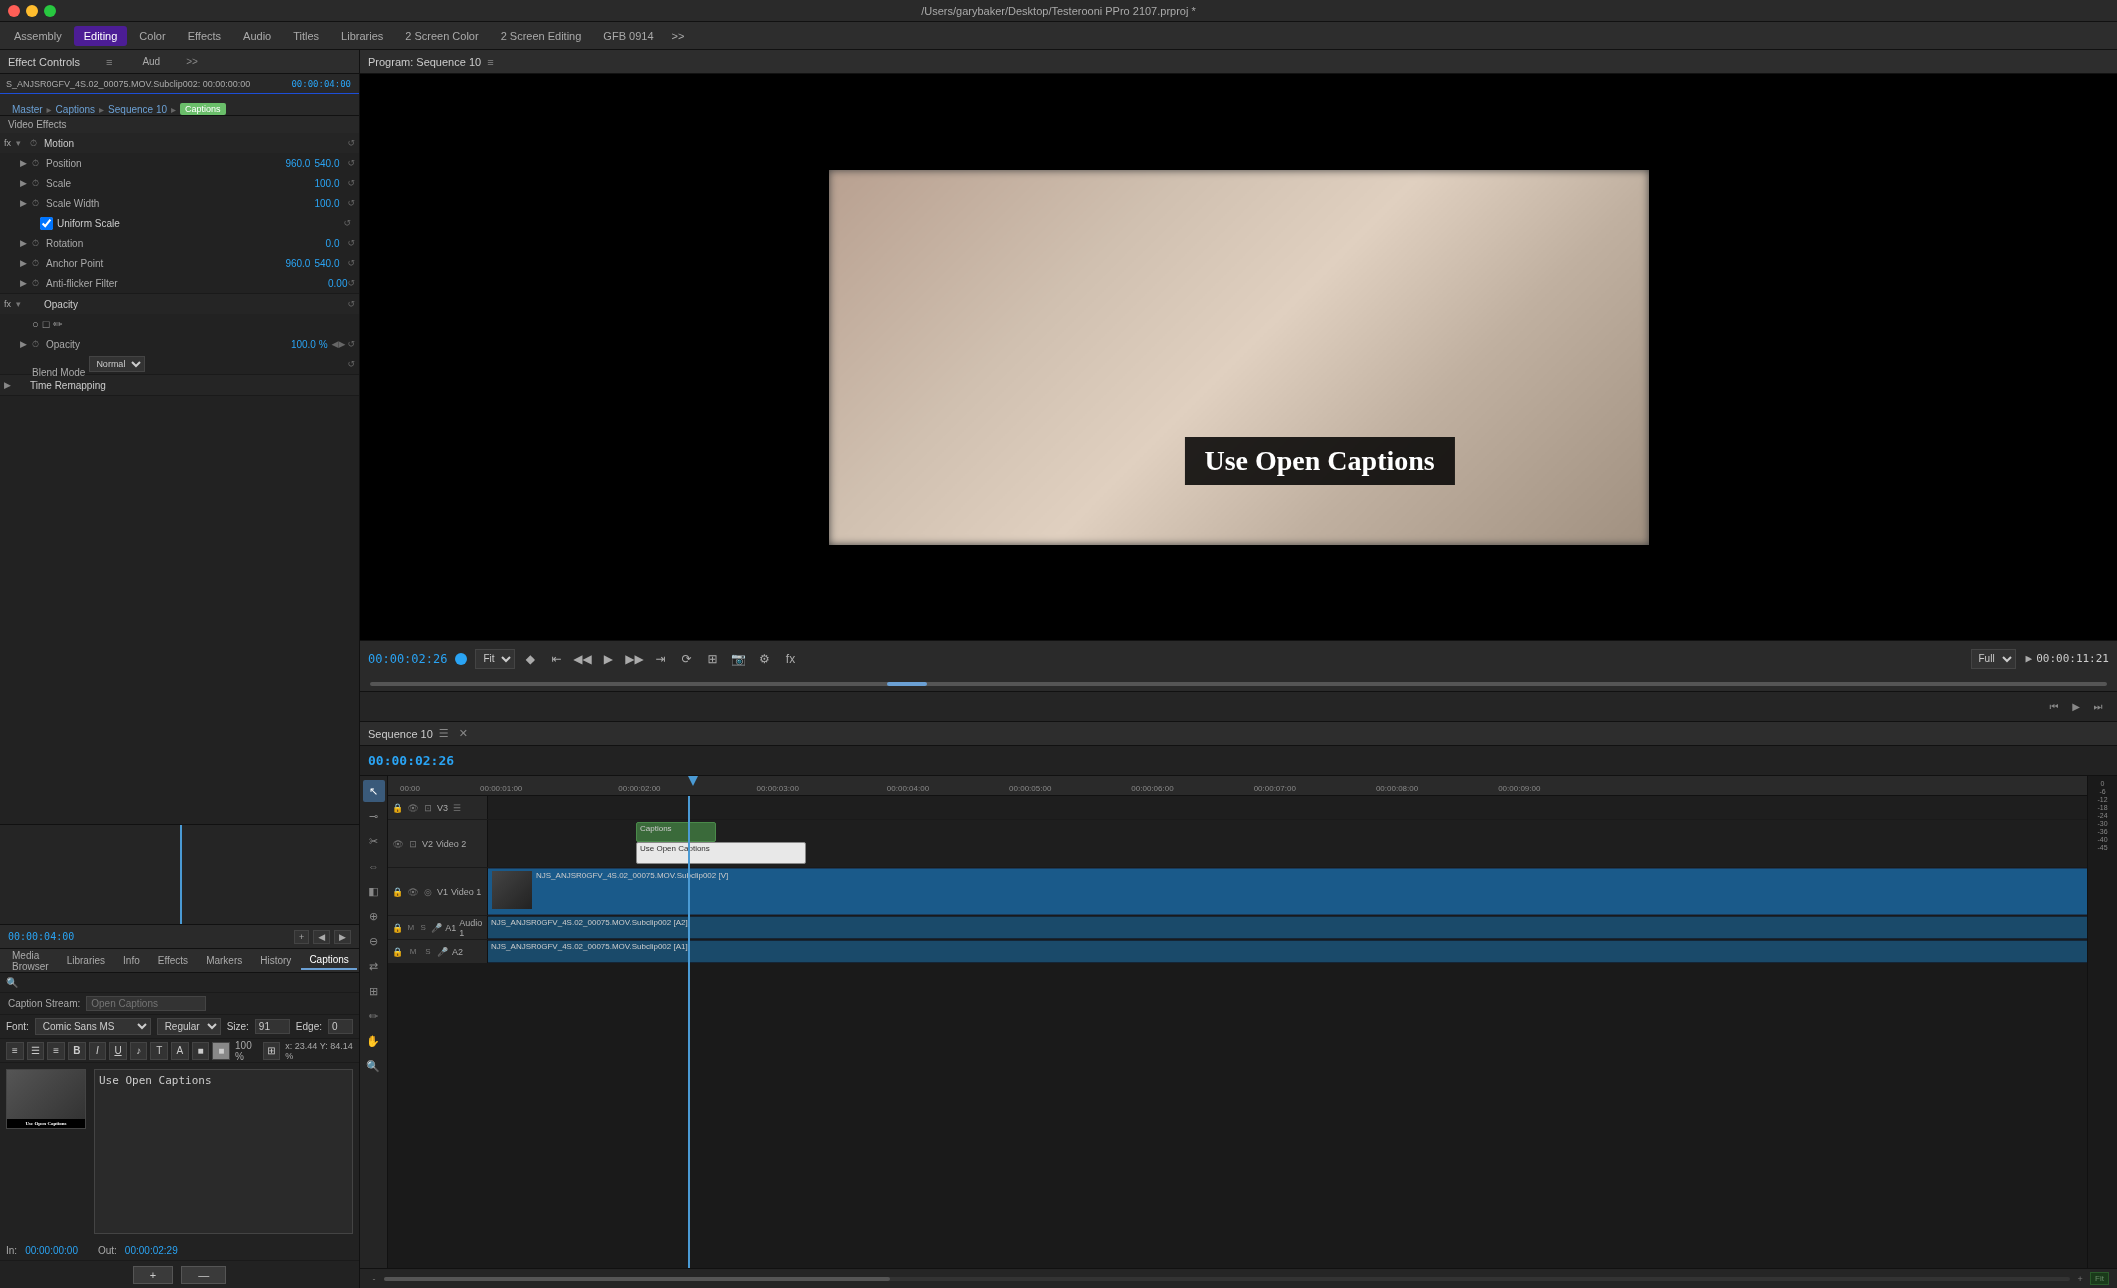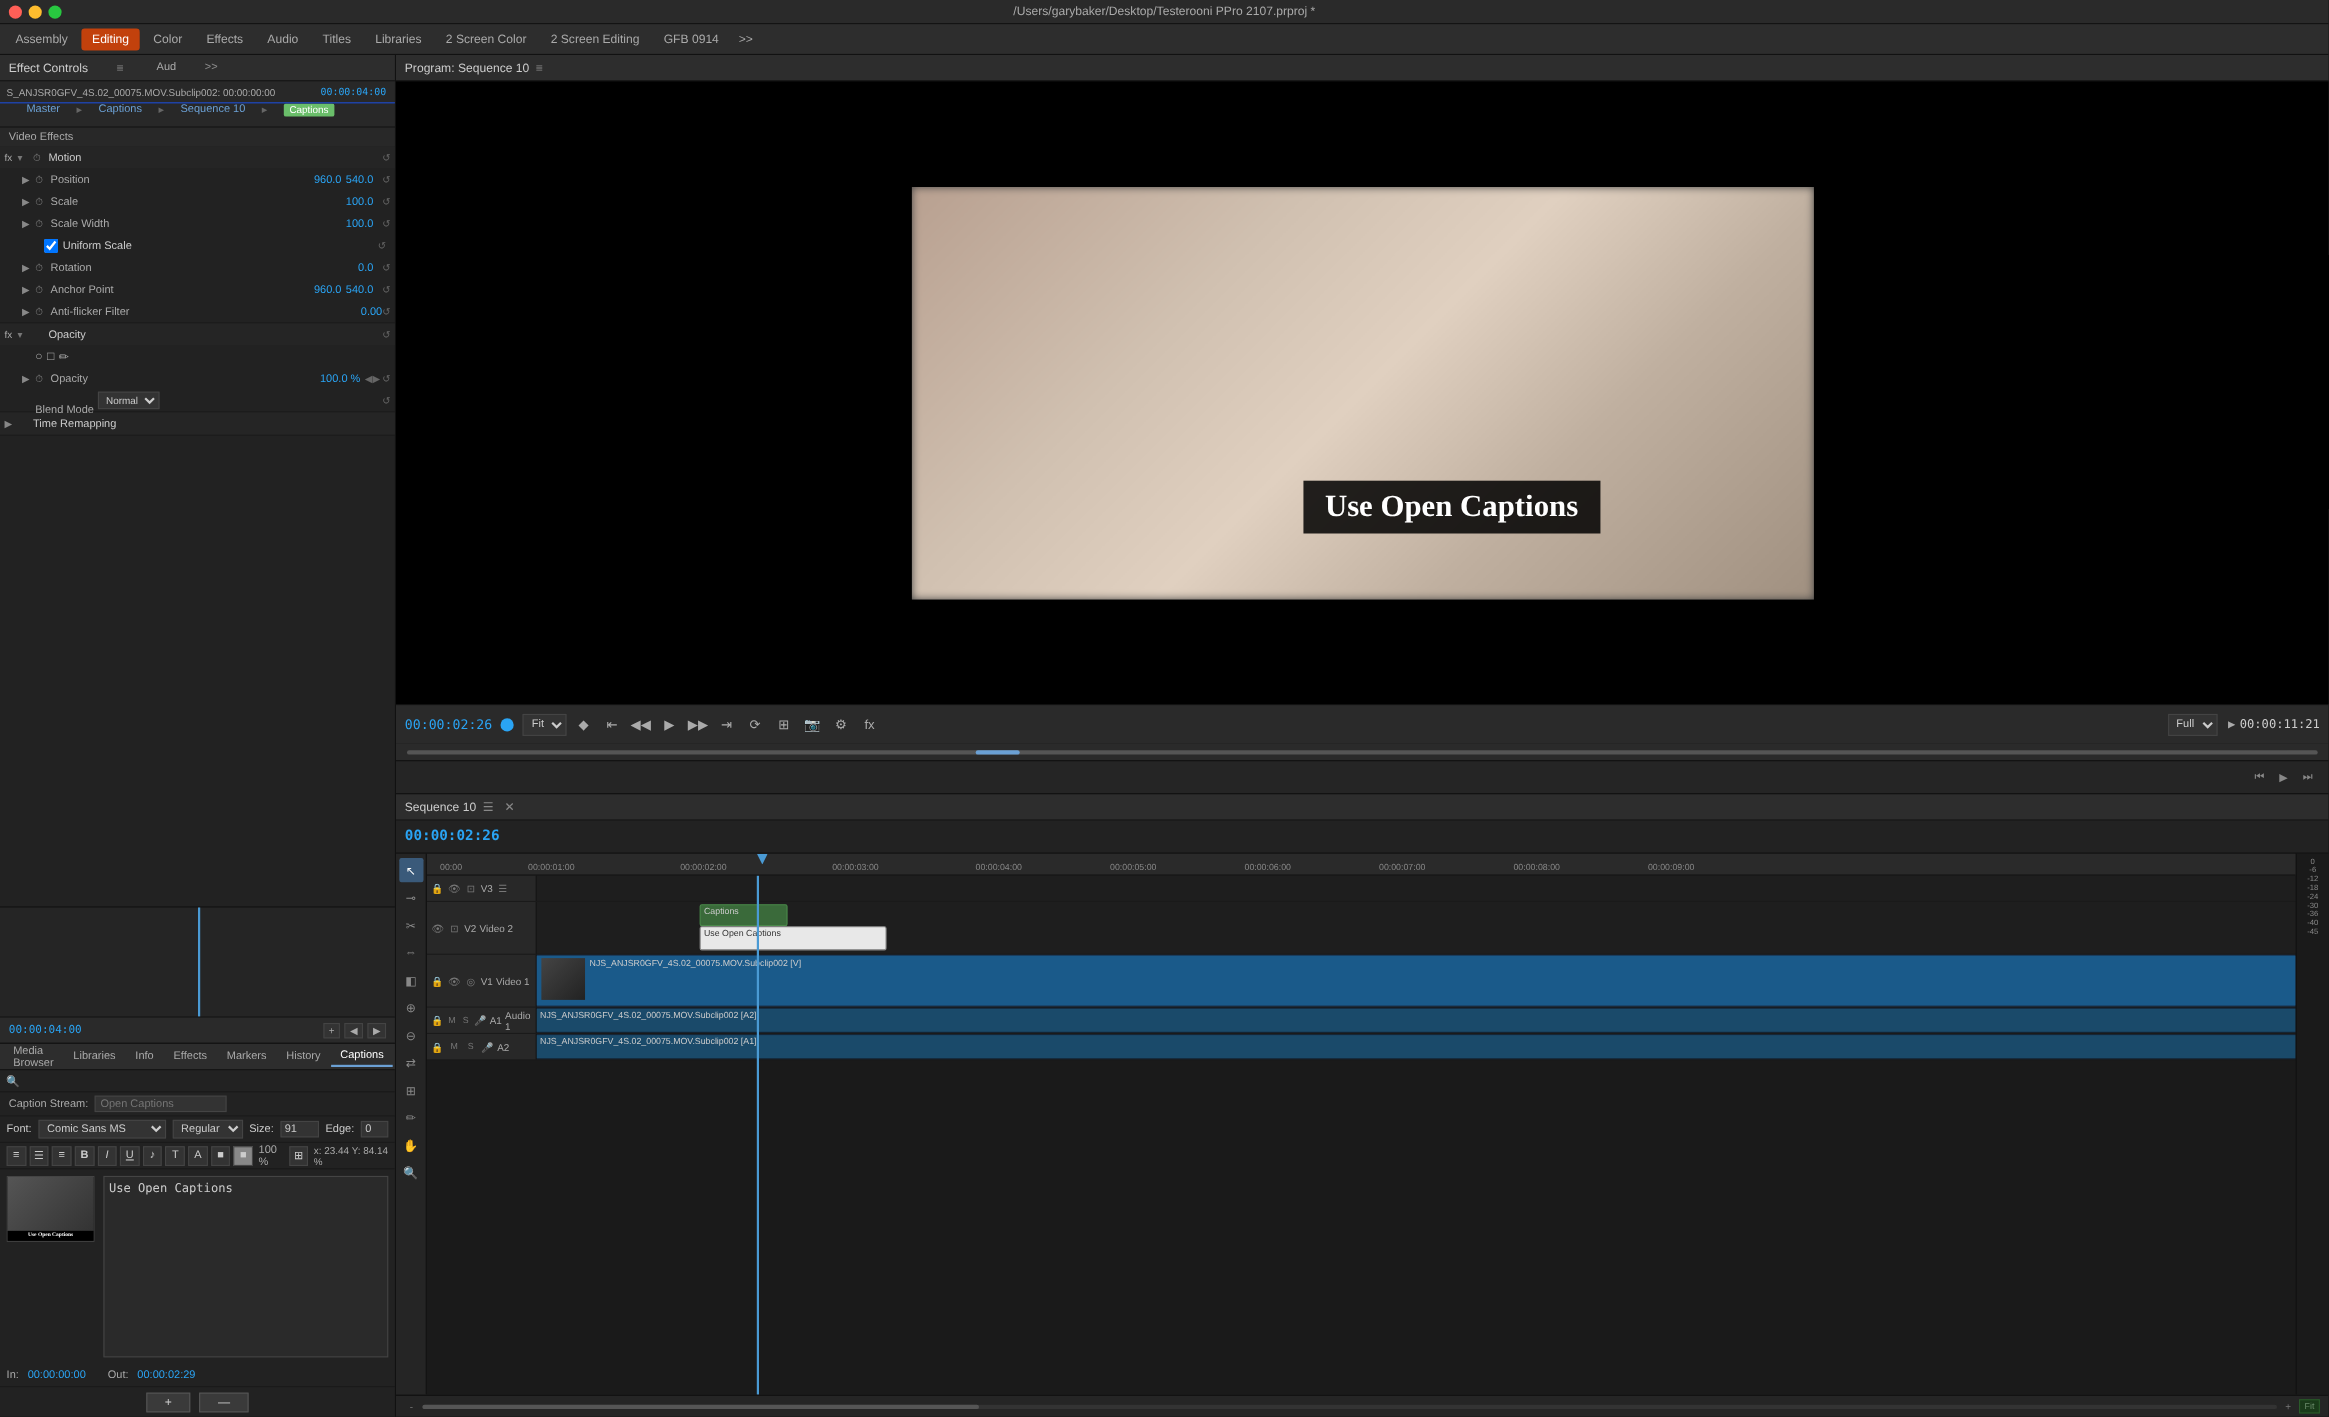--- a/index.html
+++ b/index.html
@@ -49,21 +49,21 @@
       gap: 2px;
     }
     .nav-tab {
       padding: 4px 10px;
       font-size: 11px;
       color: #aaa;
       border-radius: 3px;
       cursor: pointer;
     }
     .nav-tab.active {
-      background: #c2410c;
+      background: #4c1d95;
       color: #fff;
     }
     .nav-tab-more {
       color: #aaa;
       padding: 4px 6px;
     }
 
     
     .main-layout {
       display: flex;
@@ -87,26 +87,26 @@
       padding: 0 8px;
       border-bottom: 1px solid #111;
       gap: 22px;
     }
 
     
     .breadcrumb {
       background: #282828;
       height: 22px;
       display: flex;
-      align-items: flex-start;
-      padding: 0 24px;
+      align-items: flex-end;
+      padding: 0 12px;
       border-bottom: 1px solid #111;
       font-size: 10px;
       color: #aaa;
-      gap: 15px;
+      gap: 4px;
     }
     .breadcrumb-link { color: #6ba0d4; cursor: pointer; }
     .breadcrumb-sep { color: #666; }
 
     
     .effects-section {
       flex: 1;
       overflow-y: auto;
       background: #222;
     }

